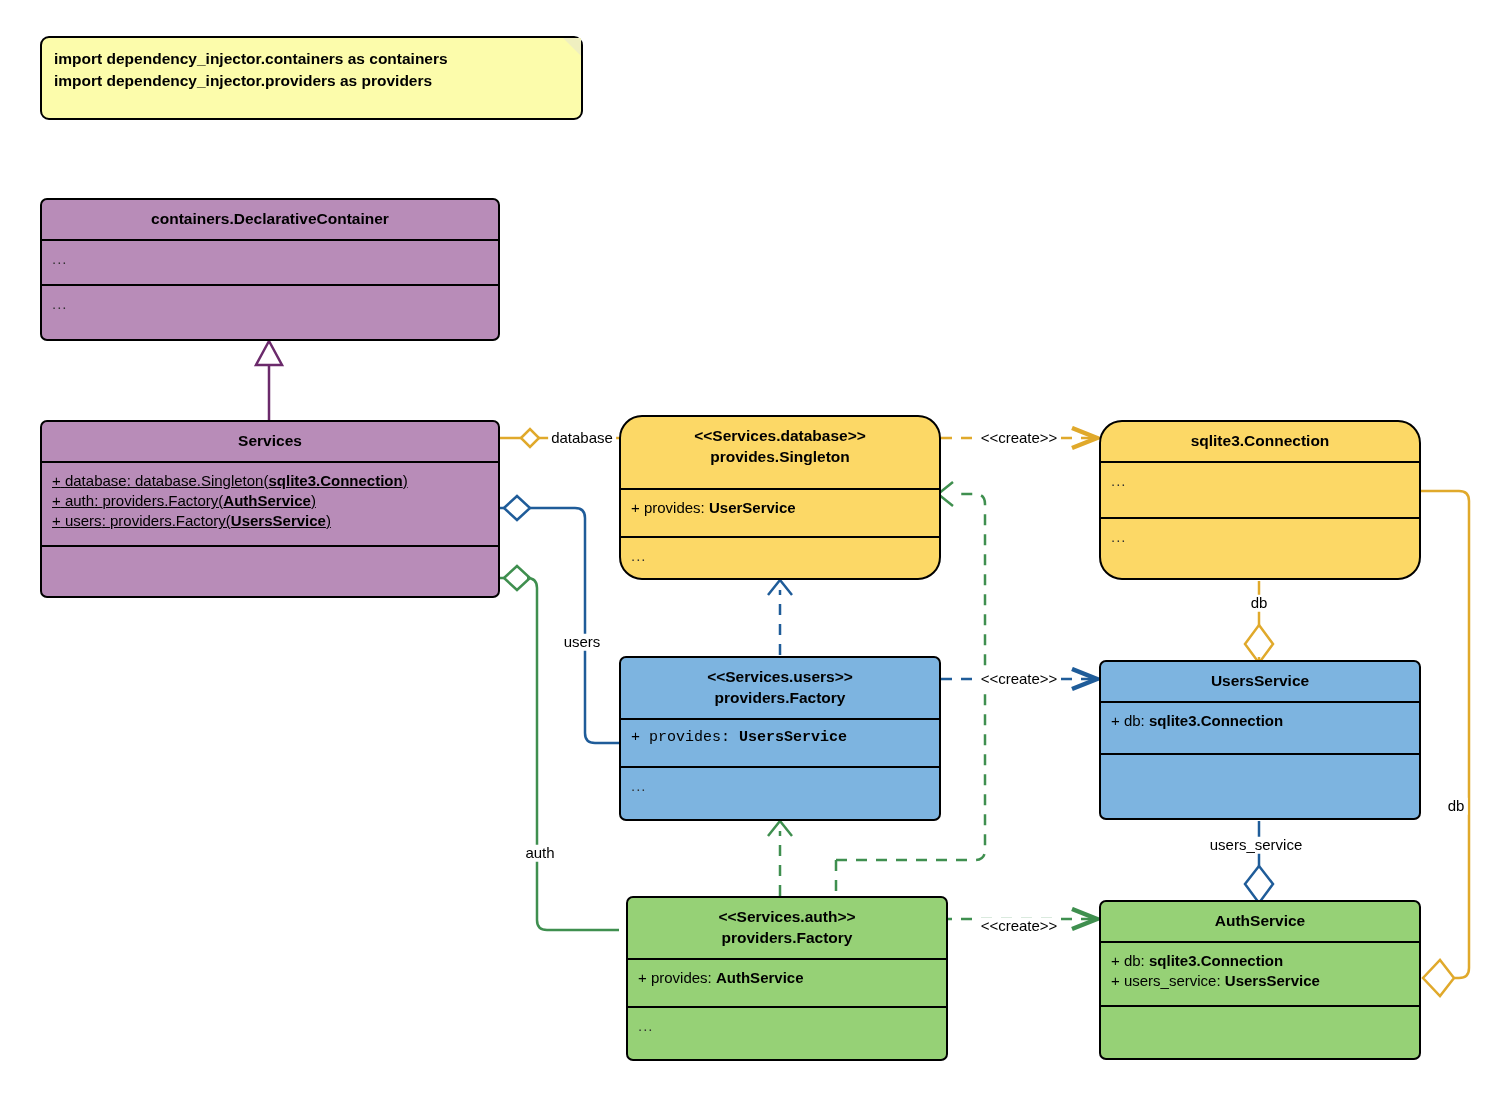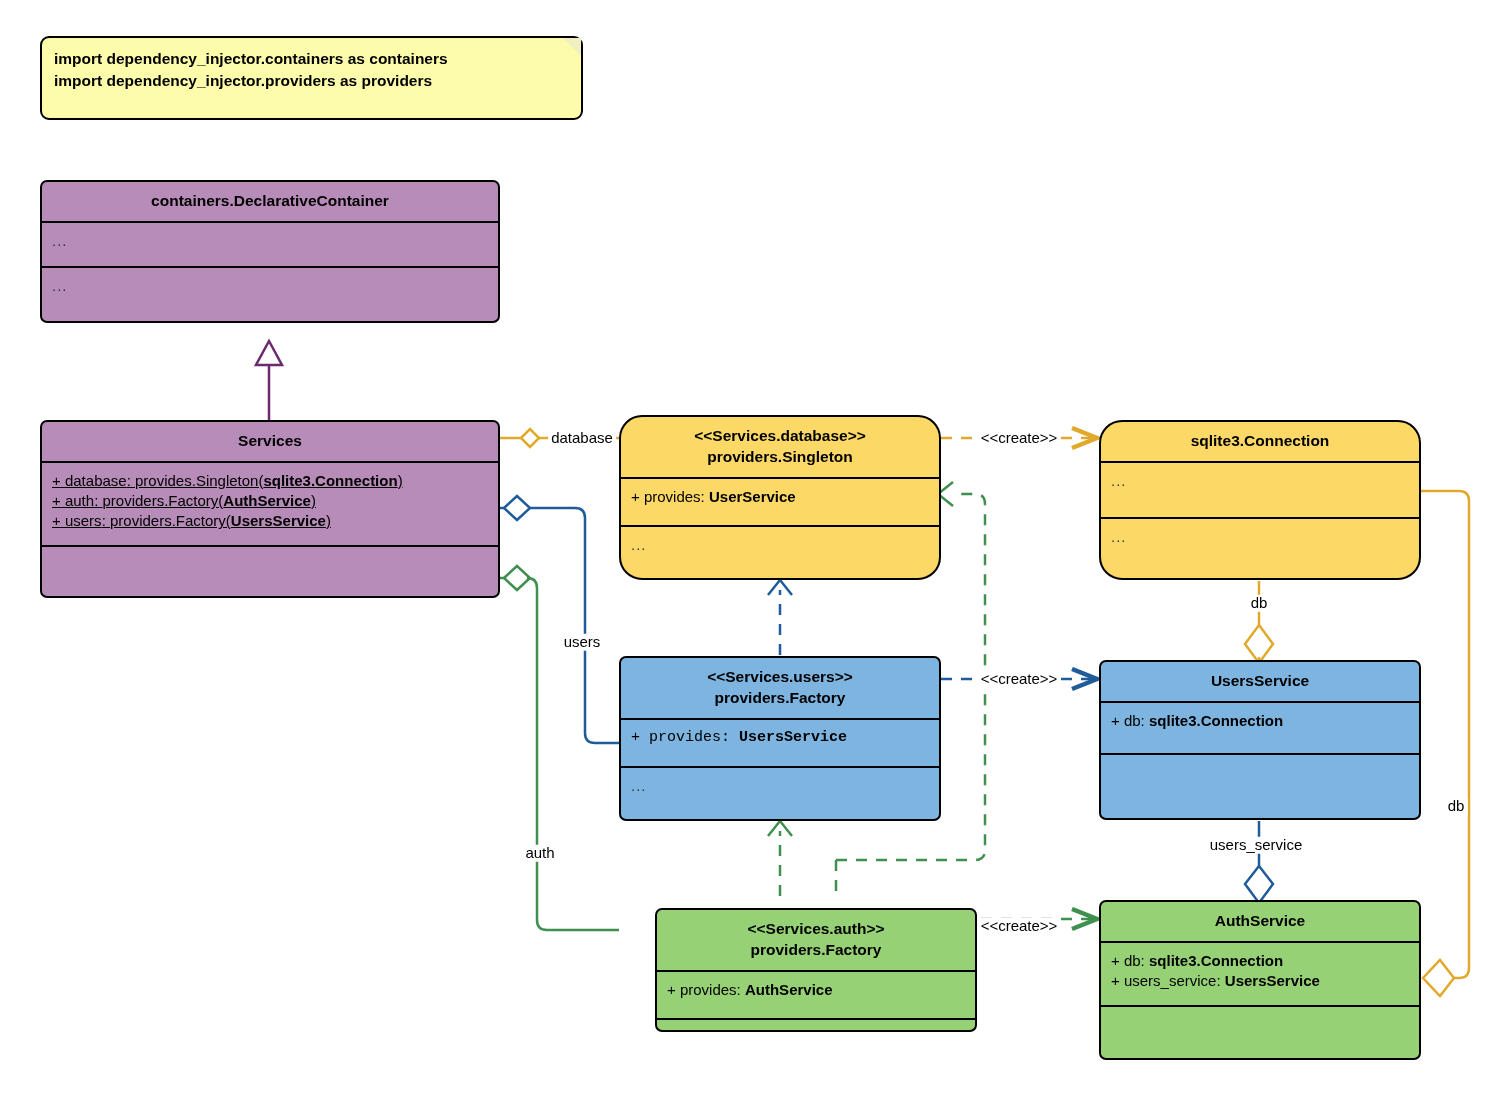--- a/index.html
+++ b/index.html
@@ -202,54 +202,54 @@
   </svg>
 
   <div class="note" style="left:40px; top:36px; width:543px; height:84px;border-radius:9px;">
     <svg class="note-fold" viewBox="0 0 18 18">
       <path d="M0,0 L18,18 L18,0 Z" fill="#efefc0" stroke="none"></path>
     </svg>
     <div class="note-line">import dependency_injector.containers as containers</div>
     <div class="note-line">import dependency_injector.providers as providers</div>
   </div>
 
-  <div class="uml fill-purple" style="left:40px; top:180px; width:460px; height:143px;">
+  <div class="uml fill-purple" style="left:40px; top:198px; width:460px; height:143px;">
     <div class="head">containers.DeclarativeContainer</div>
     <div class="row ellipsis" style="height:45px;">...</div>
     <div class="row ellipsis" style="height:48px;">...</div>
   </div>
 
   <div class="uml fill-purple" style="left:40px; top:420px; width:460px; height:178px;">
     <div class="head">Services</div>
     <div class="row" style="height:84px;">
       <div class="attr">
         <span class="static"><span>+</span>
           <span>database</span>:
-          <span>provides.Singleton(</span><b>sqlite3.Connection</b><span>)</span></span>
+          <span>database.Singleton(</span><b>sqlite3.Connection</b><span>)</span></span>
       </div>
       <div class="attr">
         <span class="static"><span>+</span>
           <span>auth</span>:
           <span>providers.Factory(</span><b>AuthService</b><span>)</span></span>
       </div>
       <div class="attr">
         <span class="static"><span>+</span>
           <span>users</span>:
           <span>providers.Factory(</span><b>UsersService</b><span>)</span></span>
       </div>
     </div>
     <div class="row" style="height:42px;"></div>
   </div>
 
   <div class="uml fill-yellow" style="left:619px; top:415px; width:322px; height:165px;">
     <div class="head">
       <div>&lt;&lt;Services.database&gt;&gt;</div>
-      <div>providers.Singleton</div>
-    </div>
-    <div class="row" style="height:48px;">
+      <div>provides.Singleton</div>
+    </div>
+    <div class="row" style="height:48px;margin-top:11px;">
       <span>+ provides: </span><b>UserService</b>
     </div>
     <div class="row ellipsis" style="height:48px;">...</div>
   </div>
 
   <div class="uml fill-yellow" style="left:1099px; top:420px; width:322px; height:160px;">
     <div class="head">sqlite3.Connection</div>
     <div class="row ellipsis" style="height:56px;">...</div>
     <div class="row ellipsis" style="height:58px;">...</div>
   </div>
@@ -266,21 +266,21 @@
   </div>
 
   <div class="uml fill-blue" style="left:1099px; top:660px; width:322px; height:160px;">
     <div class="head">UsersService</div>
     <div class="row" style="height:52px;">
       <span>+ db: </span><b>sqlite3.Connection</b>
     </div>
     <div class="row" style="height:56px;"></div>
   </div>
 
-  <div class="uml fill-green" style="left:655px; top:896px; width:322px; height:124px;margin-top:12px;">
+  <div class="uml fill-green" style="left:626px; top:896px; width:322px; height:165px;">
     <div class="head">
       <div>&lt;&lt;Services.auth&gt;&gt;</div>
       <div>providers.Factory</div>
     </div>
     <div class="row" style="height:48px;">
       <span>+ provides: </span><b>AuthService</b>
     </div>
     <div class="row ellipsis" style="height:48px;">...</div>
   </div>
 

